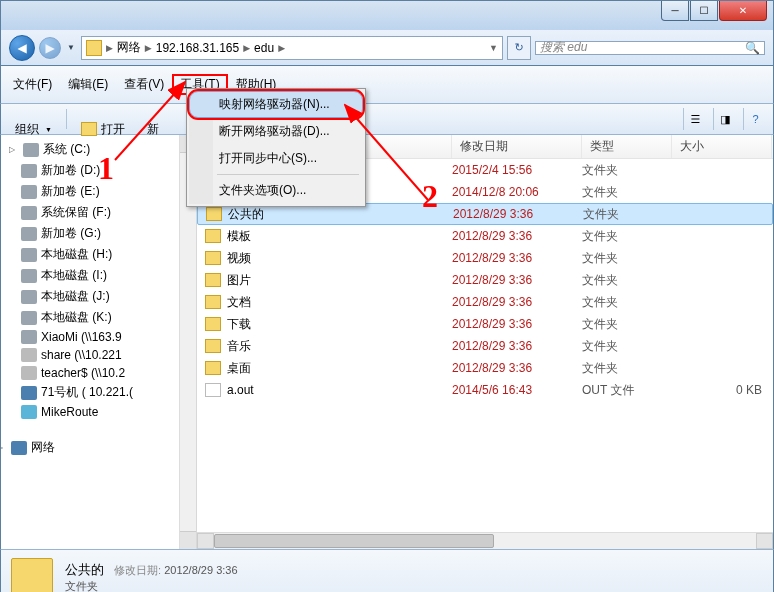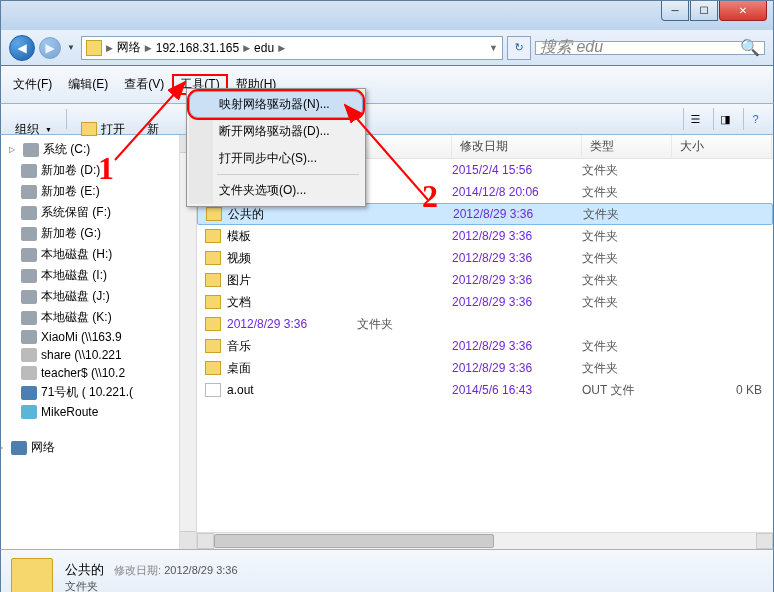--- a/index.html
+++ b/index.html
@@ -15,21 +15,21 @@
 
 .addrrow { height: 36px; background: linear-gradient(#eaf1fb, #d6e5f5); border: 1px solid #5a7fa0; border-top: none; display: flex; align-items: center; padding: 0 8px; gap: 4px; }
 .navbtn { width: 26px; height: 26px; border-radius: 50%; background: radial-gradient(circle at 30% 30%, #5ea5e8, #1a5fa8); border: 1px solid #1a5fa8; display: flex; align-items: center; justify-content: center; color: #fff; font-size: 12px; }
 .navbtn.fwd { width: 22px; height: 22px; opacity: 0.5; }
 .navdrop { font-size: 8px; color: #345; padding: 0 2px; }
 .addrbar { flex: 1; height: 24px; background: #fff; border: 1px solid #8ca6c0; display: flex; align-items: center; padding: 0 4px; font-size: 12px; gap: 4px; }
 .addrbar .seg { color: #000; }
 .addrbar .sep { color: #666; font-size: 9px; }
 .addrseg-icon { width: 16px; height: 16px; background: #f5d76e; border: 1px solid #c9a227; }
 .refresh { width: 24px; height: 24px; border: 1px solid #8ca6c0; background: #eaf1fb; display: flex; align-items: center; justify-content: center; font-size: 11px; color: #2a5a9a; }
-.searchbox { width: 230px; height: 14px; border: 1px solid #8ca6c0; background: #fff; display: flex; align-items: center; padding: 0 4px; font-size: 16px; color: #888; font-style: italic; gap: 12px; }
+.searchbox { width: 230px; height: 14px; border: 1px solid #8ca6c0; background: #fff; display: flex; align-items: center; padding: 0 4px; font-size: 12px; color: #888; font-style: italic; gap: 12px; }
 
 
 .menubar { height: 37px; background: linear-gradient(#f7fafd, #e3ecf7); border-left: 1px solid #5a7fa0; border-right: 1px solid #5a7fa0; display: flex; align-items: center; font-size: 12px; padding-left: 4px; }
 .menubar .mitem { padding: 2px 8px; cursor: default; }
 .menubar .mitem.hl { border: 2px solid #ff0000; padding: 0 6px; position: relative; }
 
 
 .toolbar { height: 32px; background: linear-gradient(#f4f8fc, #dde9f7); border: 1px solid #96b4d4; border-left: 1px solid #5a7fa0; border-right: 1px solid #5a7fa0; display: flex; align-items: center; font-size: 12px; padding: 0 6px; gap: 6px; }
 .tbtn { padding: 3px 8px; display: flex; align-items: center; gap: 4px; margin-top: 20px; }
 .tbtn .drop { font-size: 7px; margin-left: 2px; }
@@ -61,21 +61,21 @@
 .col-name { width: 255px; }
 .col-date { width: 130px; }
 .col-type { width: 90px; text-align: right; }
 .col-size { width: 100px; text-align: right; }
 .fbody { flex: 1; overflow: hidden; position: relative; }
 .frow { display: flex; height: 22px; align-items: center; font-size: 12px; padding-left: 8px; }
 .frow.sel { background: #cce8ff; border: 1px solid #7cb8e8; border-radius: 2px; }
 .frow .ficon { width: 16px; height: 14px; background: #f5d76e; border: 1px solid #c9a227; margin-right: 6px; flex-shrink: 0; }
 .frow .ficon.file { background: #fff; border: 1px solid #bbb; }
 .frow .fname { width: 225px; }
-.frow .fdate { width: 130px; color: #6d28d9; }
+.frow .fdate { width: 130px; color: #b91c1c; }
 .frow .ftype { width: 90px; color: #555; }
 .frow .fsize { width: 90px; color: #555; text-align: right; }
 .hscroll { height: 17px; background: #f0f0f0; border-top: 1px solid #ddd; display: flex; }
 .hscroll .hsbtn { width: 17px; background: #e4e4e4; border: 1px solid #ccc; }
 .hscroll .track { flex: 1; position: relative; }
 .hscroll .thumb { position: absolute; left: 0; top: 1px; bottom: 1px; width: 280px; background: #cdcdcd; border: 1px solid #aaa; border-radius: 2px; }
 
 
 .dropdown { position: absolute; left: 186px; top: 88px; width: 180px; background: #f0f0f0; border: 1px solid #979797; box-shadow: 2px 2px 4px rgba(0,0,0,0.3); font-size: 12px; z-index: 100; padding: 2px; }
 .dropdown .ditem { padding: 5px 8px 5px 30px; position: relative; border-radius: 9px; }
@@ -279,20 +279,21 @@
         </div>
         <div class="frow">
           <span class="ficon"></span>
           <span class="fname">文档</span>
           <span class="fdate">2012/8/29 3:36</span>
           <span class="ftype">文件夹</span>
           <span class="fsize"></span>
         </div>
         <div class="frow">
           <span class="ficon"></span>
+          <span class="fname">下载</span>
           <span class="fdate">2012/8/29 3:36</span>
           <span class="ftype">文件夹</span>
           <span class="fsize"></span>
         </div>
         <div class="frow">
           <span class="ficon"></span>
           <span class="fname">音乐</span>
           <span class="fdate">2012/8/29 3:36</span>
           <span class="ftype">文件夹</span>
           <span class="fsize"></span>

